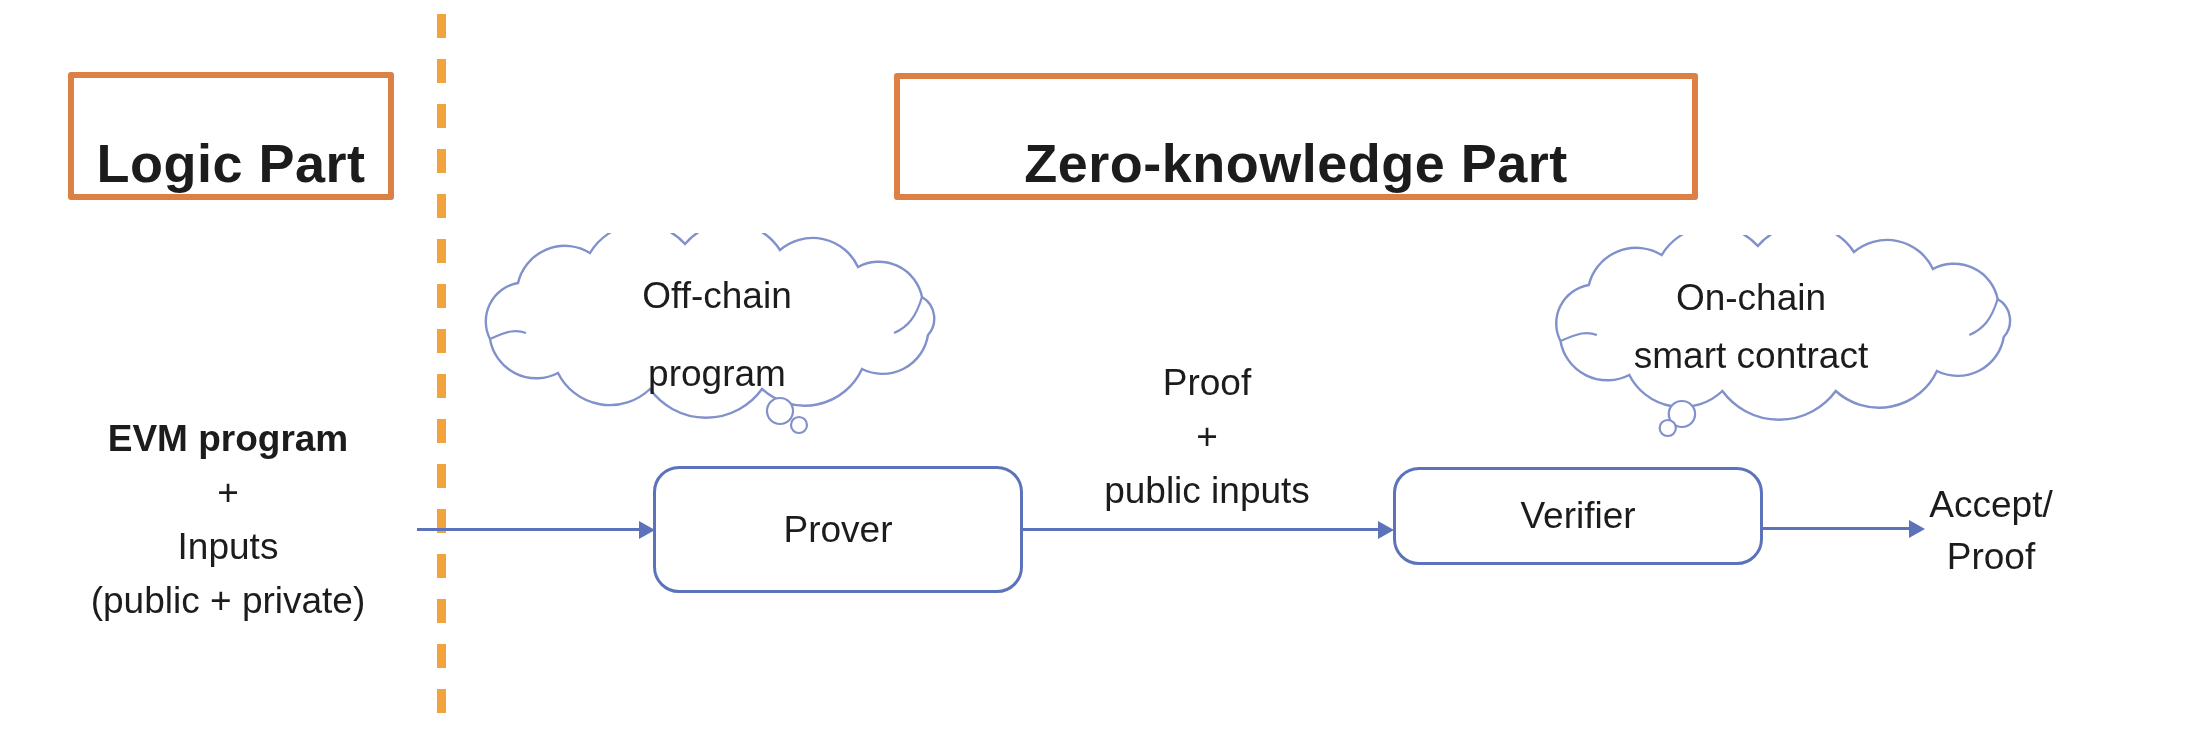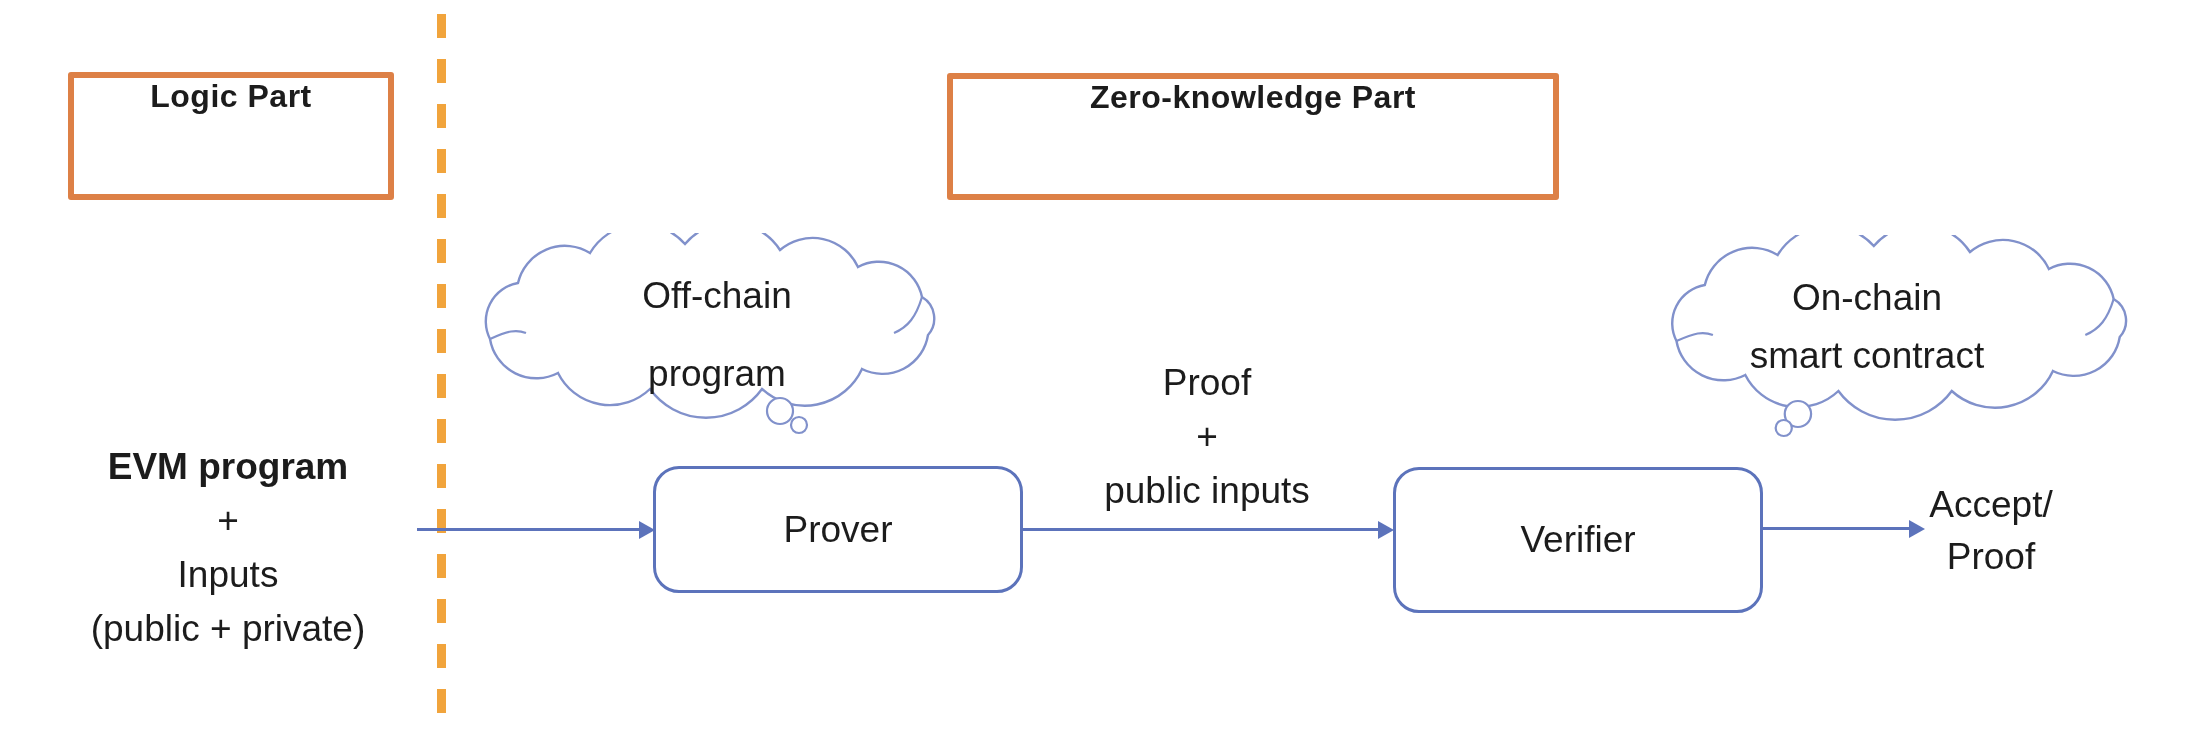--- a/index.html
+++ b/index.html
@@ -12,53 +12,53 @@
     position:relative; width:2188px; height:730px; background:#ffffff; overflow:hidden;
   }
   
   .divider{
     position:absolute; left:437px; top:14px; width:9px; height:702px;
     background:repeating-linear-gradient(180deg, var(--dash) 0 24px, transparent 24px 45px);
   }
   
   .hbox{
     position:absolute; border:6px solid var(--orange); border-radius:3px;
-    display:flex; align-items:flex-start; justify-content:center;
-    font-weight:700; font-size:32px; letter-spacing:0.5px; background:#fff;
+    display:flex; align-items:flex-end; justify-content:center;
+    font-weight:700; font-size:54px; letter-spacing:0.5px; background:#fff;
   }
   .hbox.logic{left:68px; top:72px; width:326px; height:128px;}
-  .hbox.zk{left:947px; top:73px; width:612px; height:127px;}
+  .hbox.zk{left:894px; top:73px; width:804px; height:127px;}
   
   .cloud{position:absolute;}
   .cloud.offchain{left:450px; top:233px; width:500px; height:205px;}
-  .cloud.onchain{left:1636px; top:235px; width:506px; height:205px;}
+  .cloud.onchain{left:1520px; top:235px; width:506px; height:205px;}
   .cloud svg{position:absolute; inset:0; width:100%; height:100%;}
   .cloud svg .body{fill:#ffffff; stroke:var(--cloud); stroke-width:2.4;}
   .cloud svg .curl{fill:none; stroke:var(--cloud); stroke-width:2.2;}
   .cloud svg .tail{fill:#ffffff; stroke:var(--cloud); stroke-width:2.2;}
   .cloud-text{
     position:absolute; top:34px; display:flex; flex-direction:column; align-items:center;
     font-size:37px; line-height:58px; white-space:nowrap;
   }
   .cloud.offchain .cloud-text{left:17px; width:500px;gap:20px;}
   .cloud.onchain .cloud-text{left:-22px; width:506px;}
   
   .label{position:absolute; text-align:center; font-size:37px; line-height:54px;}
   .label span{display:block;}
-  .label.evm{left:18px; top:440px; width:420px;}
+  .label.evm{left:18px; top:412px; width:420px;}
   .label.evm .line0{font-weight:700;}
   .label.proof{left:1056px; top:356px; width:302px;}
   .label.result{left:1891px; top:479px; width:200px; line-height:52px;}
   
   .node{
     position:absolute; border:3px solid var(--blue); border-radius:26px; background:#fff;
     display:flex; align-items:center; justify-content:center; font-size:37px;
   }
   .node.prover{left:653px; top:466px; width:370px; height:127px;}
-  .node.verifier{left:1393px; top:467px; width:370px; height:146px;justify-content:center;}
+  .node.verifier{left:1393px; top:467px; width:370px; height:98px;justify-content:center;}
   
   .arrow{position:absolute; height:3px; background:var(--blue);}
   .arrow::after{
     content:""; position:absolute; right:-16px; top:50%; transform:translateY(-50%);
     width:0; height:0;
     border-left:16px solid var(--blue);
     border-top:9px solid transparent; border-bottom:9px solid transparent;
   }
   .arrow.a1{left:417px; top:528px; width:222px;}
   .arrow.a2{left:1022px; top:528px; width:356px;}

